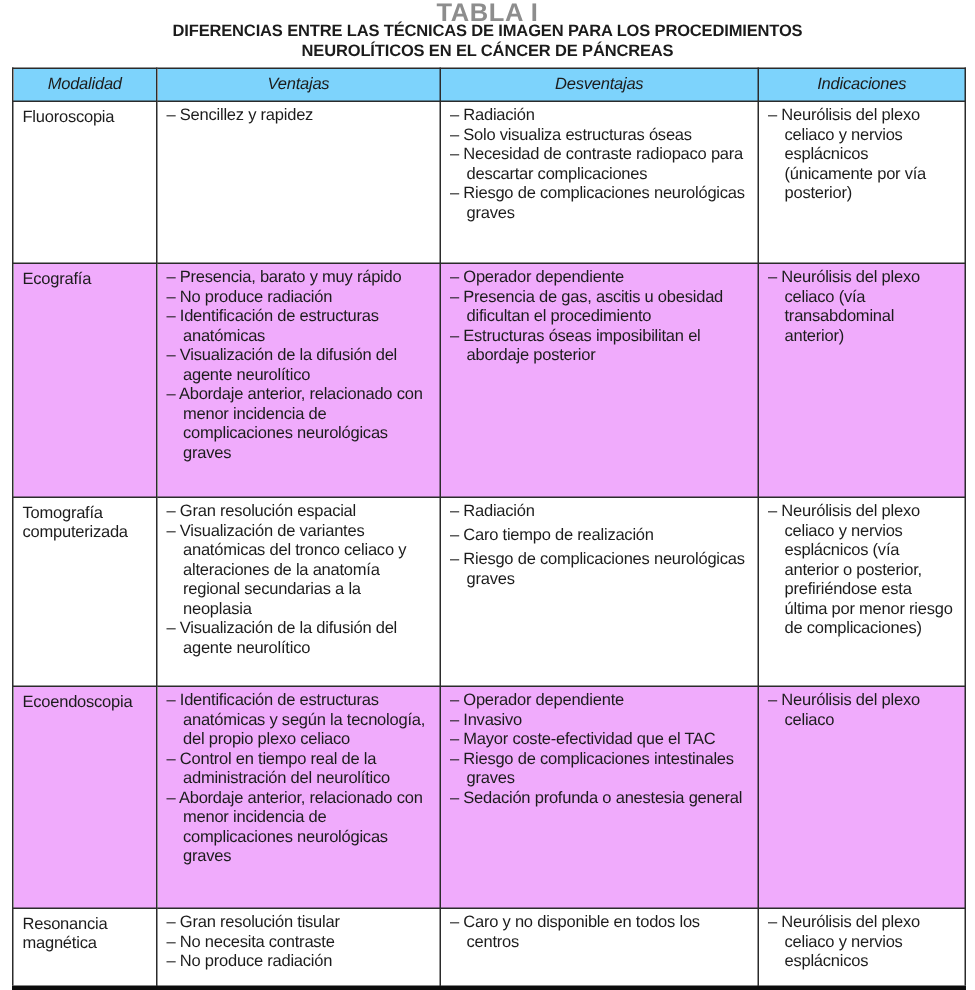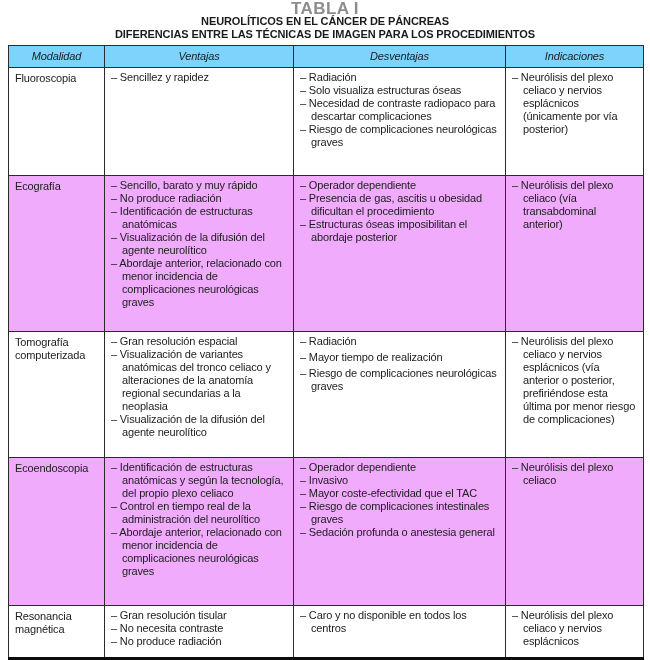--- a/index.html
+++ b/index.html
@@ -70,22 +70,22 @@
   tr.r2 td { height: 147px; }
   tr.r3 td { height: 117px; }
   tr.r4 td { height: 139px; }
   tr.r5 td { height: 43px; }
 </style>
 </head>
 <body>
 
 <div class="caption">
   <div class="caption-title">TABLA I</div>
+  <div class="caption-sub">DIFERENCIAS ENTRE LAS TÉCNICAS DE IMAGEN PARA LOS PROCEDIMIENTOS</div>
   <div class="caption-sub">NEUROLÍTICOS EN EL CÁNCER DE PÁNCREAS</div>
-  <div class="caption-sub">DIFERENCIAS ENTRE LAS TÉCNICAS DE IMAGEN PARA LOS PROCEDIMIENTOS</div>
 </div>
 
 <table class="cmp">
   <colgroup>
     <col style="width:96px">
     <col style="width:189px">
     <col style="width:212px">
     <col style="width:138px">
   </colgroup>
   <thead>
@@ -117,21 +117,21 @@
         <ul class="items">
           <li>– Neurólisis del plexo celiaco y nervios esplácnicos (únicamente por vía posterior)</li>
         </ul>
       </td>
     </tr>
 
     <tr class="r2 shaded">
       <td class="mod">Ecografía</td>
       <td>
         <ul class="items">
-          <li>– Sencillo, barato y muy rápido</li>
+          <li>– Presencia, barato y muy rápido</li>
           <li>– No produce radiación</li>
           <li>– Identificación de estructuras anatómicas</li>
           <li>– Visualización de la difusión del agente neurolítico</li>
           <li>– Abordaje anterior, relacionado con menor incidencia de complicaciones neurológicas graves</li>
         </ul>
       </td>
       <td>
         <ul class="items">
           <li>– Operador dependiente</li>
           <li>– Presencia de gas, ascitis u obesidad dificultan el procedimiento</li>
@@ -150,21 +150,21 @@
       <td>
         <ul class="items">
           <li>– Gran resolución espacial</li>
           <li>– Visualización de variantes anatómicas del tronco celiaco y alteraciones de la anatomía regional secundarias a la neoplasia</li>
           <li>– Visualización de la difusión del agente neurolítico</li>
         </ul>
       </td>
       <td>
         <ul class="items">
           <li style="margin-bottom:3px">– Radiación</li>
-          <li style="margin-bottom:3px">– Mayor tiempo de realización</li>
+          <li style="margin-bottom:3px">– Caro tiempo de realización</li>
           <li>– Riesgo de complicaciones neurológicas graves</li>
         </ul>
       </td>
       <td>
         <ul class="items">
           <li>– Neurólisis del plexo celiaco y nervios esplácnicos (vía anterior o posterior, prefiriéndose esta última por menor riesgo de complicaciones)</li>
         </ul>
       </td>
     </tr>
 

